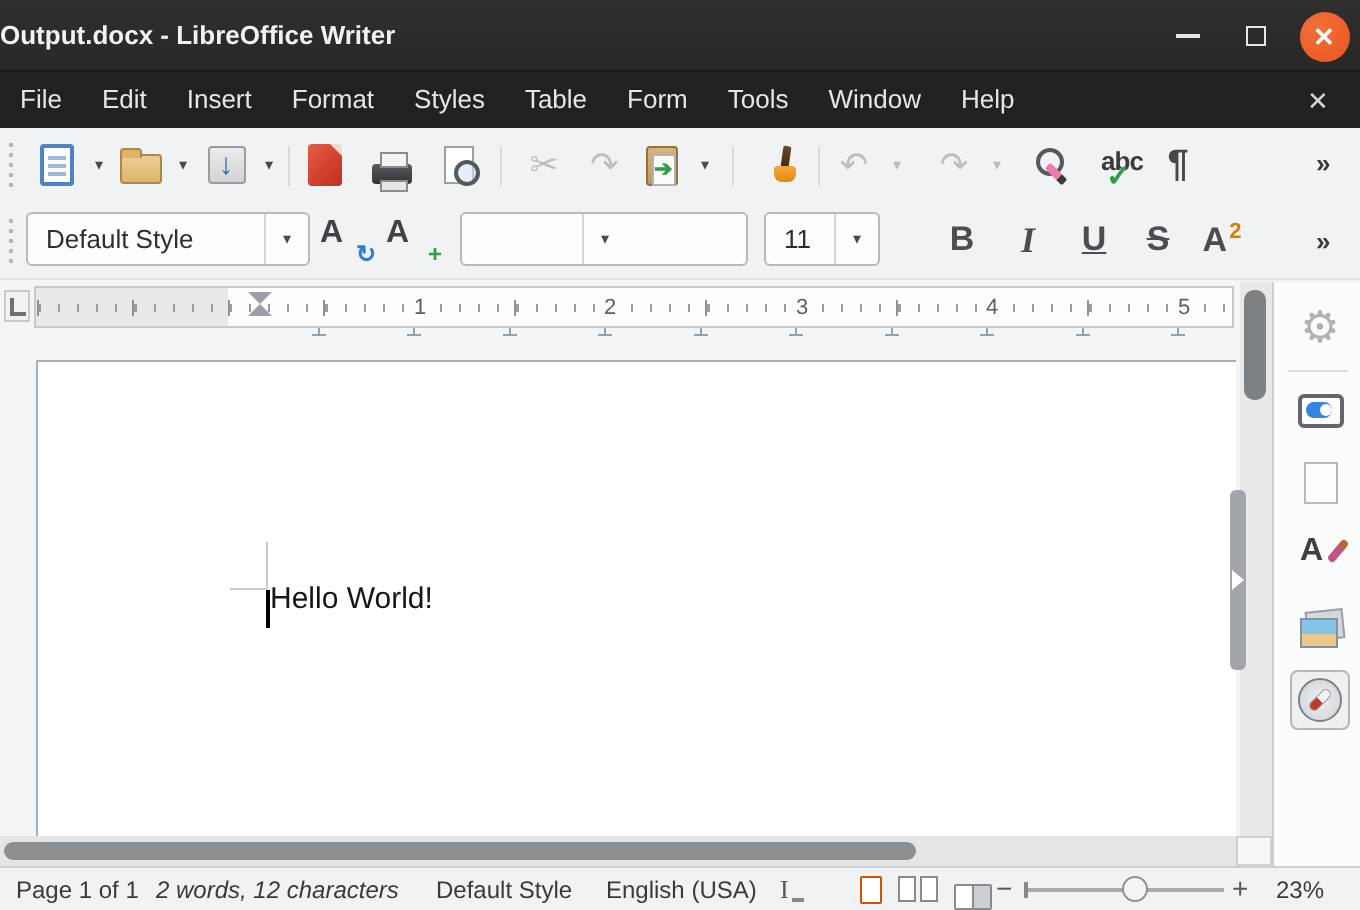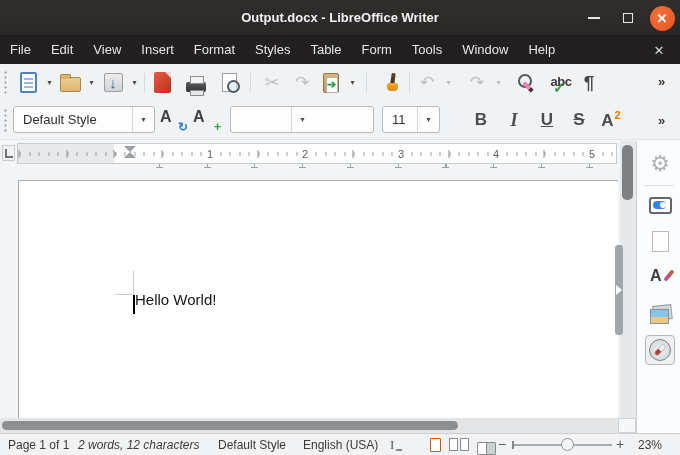--- a/index.html
+++ b/index.html
@@ -3,21 +3,21 @@
 <meta charset="utf-8">
 <style>
   * { margin:0; padding:0; box-sizing:border-box; }
   html,body { width:680px; height:455px; overflow:hidden; }
   body { font-family:"Liberation Sans", sans-serif; -webkit-font-smoothing:antialiased; }
   #app { position:relative; width:680px; height:455px; background:#f1f2f3; overflow:hidden; }
 
   
   .titlebar { position:absolute; left:0; top:0; width:680px; height:36px;
     background:linear-gradient(#312f2e,#2a2827); border-bottom:1px solid #1d1c1b;
-    display:flex; align-items:center; justify-content:center; }
+    display:flex; align-items:center; }
   .titlebar .title { color:#f4f2f1; font-size:13px; font-weight:bold; }
   .winbtn { position:absolute; top:0; height:36px; display:flex; align-items:center; justify-content:center; }
   .btn-min { left:580px; width:28px; }
   .btn-min .dash { width:12px; height:2px; background:#e8e6e4; }
   .btn-max { left:614px; width:28px; }
   .btn-max .sq { width:10px; height:10px; border:1.5px solid #e8e6e4; }
   .btn-close { left:646px; width:32px; }
   .btn-close .circ { width:25px; height:25px; border-radius:50%;
     background:radial-gradient(circle at 35% 30%, #f3703a, var(--close,#e9541f));
     color:#fff; font-size:13px; line-height:25px; text-align:center; font-weight:bold; }
@@ -208,21 +208,20 @@
         <div class="sq"></div>
       </div>
     <div class="winbtn btn-close">
         <div class="circ">✕</div>
       </div>
   </div>
 
   <div class="menubar">
     <div class="item">File</div>
     <div class="item">Edit</div>
-    <div class="item">View</div>
     <div class="item">Insert</div>
     <div class="item">Format</div>
     <div class="item">Styles</div>
     <div class="item">Table</div>
     <div class="item">Form</div>
     <div class="item">Tools</div>
     <div class="item">Window</div>
     <div class="item">Help</div>
     <div class="doc-close">✕</div>
   </div>

